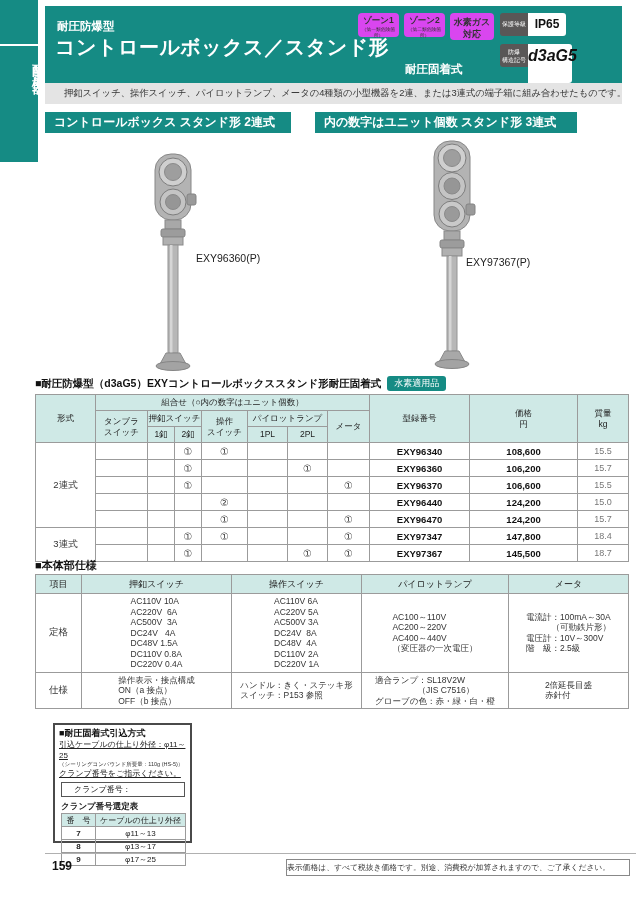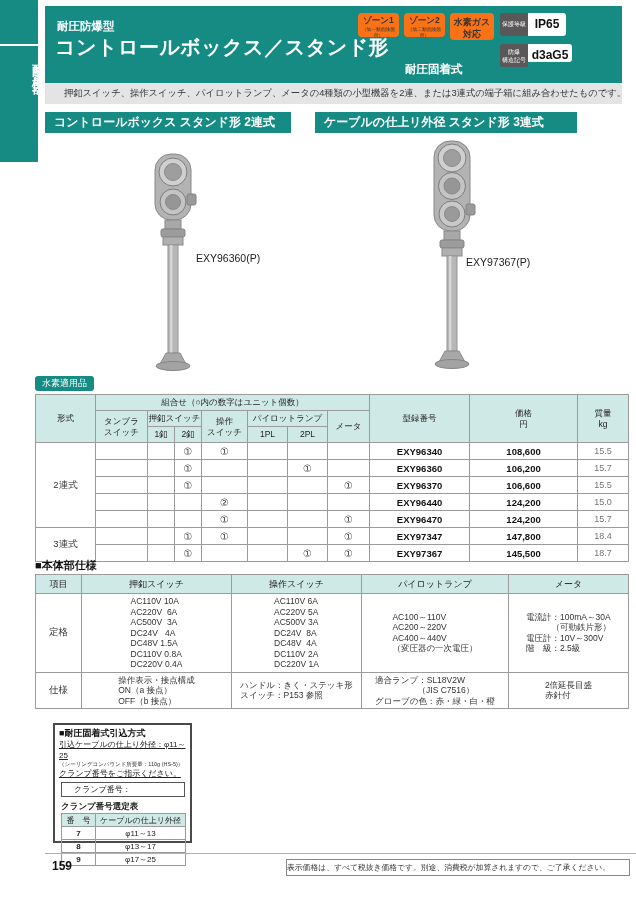--- a/index.html
+++ b/index.html
@@ -12,35 +12,35 @@
   .side-label{position:absolute;left:0;top:54px;width:38px;text-align:center;
               writing-mode:vertical-rl;text-orientation:upright;color:#fff;
               font-size:13px;font-weight:bold;letter-spacing:6px;left:9px;}
 
   
   .header{position:absolute;left:45px;top:6px;width:577px;height:77px;background:var(--accent);}
   .hdr-category{position:absolute;left:12px;top:13px;font-size:11.5px;font-weight:bold;color:#fff;}
   .hdr-title{position:absolute;left:10px;top:28px;font-size:20px;font-weight:bold;color:#fff;letter-spacing:.5px;}
   .hdr-subtitle{position:absolute;left:360px;top:56px;font-size:11.5px;font-weight:bold;color:#fff;}
 
-  .badge{position:absolute;background:#f97316;border-radius:4px;text-align:center;color:#333;}
+  .badge{position:absolute;background:#d946ef;border-radius:4px;text-align:center;color:#333;}
   .badge .bz-label{font-size:8.5px;font-weight:bold;line-height:11px;padding-top:2px;}
   .badge .bz-sub{font-size:5px;line-height:6px;transform:scale(.95);}
   .badge-zone1{left:358px;top:13px;width:41px;height:24px;}
   .badge-zone2{left:404px;top:13px;width:41px;height:24px;}
   .badge-hydrogen{left:450px;top:13px;width:44px;height:27px;font-size:9px;font-weight:bold;
                   line-height:12px;white-space:pre-line;padding-top:3px;box-sizing:border-box;}
   .dk-label{position:absolute;background:var(--badge-dark);color:#fff;text-align:center;
             border-radius:3px 0 0 3px;box-sizing:border-box;white-space:pre-line;}
   .dk-value{position:absolute;background:#fff;color:#111;text-align:center;font-weight:bold;
             border-radius:0 3px 3px 0;box-sizing:border-box;}
   .prot-label{left:500px;top:13px;width:28px;height:23px;font-size:6px;line-height:23px;}
   .prot-value{left:528px;top:13px;width:38px;height:23px;font-size:12px;line-height:23px;}
   .struct-label{left:500px;top:44px;width:28px;height:23px;font-size:6px;line-height:8px;padding-top:4px;}
-  .struct-value{left:528px;top:44px;width:44px;height:18px;font-size:12px;line-height:23px;}
+  .struct-value{left:528px;top:44px;width:44px;height:39px;font-size:16px;line-height:23px;font-style:italic;}
 
   .desc-strip{position:absolute;left:45px;top:83px;width:577px;height:21px;background:var(--strip);
               font-size:9.3px;line-height:21px;padding-left:19px;box-sizing:border-box;color:#333;
               overflow:hidden;white-space:nowrap;}
 
   .section-bar{position:absolute;top:112px;height:21px;background:var(--accent);color:#fff;
                font-size:12px;font-weight:bold;line-height:21px;padding-left:9px;box-sizing:border-box;}
   .section-bar-2{left:45px;width:246px;}
   .section-bar-3{left:315px;width:262px;}
 
@@ -125,21 +125,21 @@
 対応</div>
   <div class="dk-label prot-label">保護等級</div>
   <div class="dk-value prot-value">IP65</div>
   <div class="dk-label struct-label">防爆
 構造記号</div>
   <div class="dk-value struct-value">d3aG5</div>
 
   <div class="desc-strip">押釦スイッチ、操作スイッチ、パイロットランプ、メータの4種類の小型機器を2連、または3連式の端子箱に組み合わせたものです。</div>
 
   <div class="section-bar section-bar-2">コントロールボックス スタンド形 2連式</div>
-  <div class="section-bar section-bar-3">ケーブルの仕上リ外径 スタンド形 3連式</div>
+  <div class="section-bar section-bar-3">内の数字はユニット個数 スタンド形 3連式</div>
 
   <svg class="product-svg" style="left:137px;top:150px;" width="70" height="222" viewBox="0 0 70 222">
     <rect x="18" y="4" width="36" height="66" rx="16" fill="#b3b3b3" stroke="#878787"></rect>
     <circle cx="36" cy="22" r="14" fill="#cfcfcf" stroke="#7d7d7d"></circle>
     <circle cx="36" cy="22" r="8.5" fill="#9e9e9e" stroke="#8a8a8a"></circle>
     <circle cx="36" cy="52" r="13" fill="#c4c4c4" stroke="#7d7d7d"></circle>
     <circle cx="36" cy="52" r="7.5" fill="#969696" stroke="#8a8a8a"></circle>
     <rect x="50" y="44" width="9" height="11" rx="2" fill="#9a9a9a" stroke="#838383"></rect>
     <rect x="28" y="70" width="16" height="9" fill="#a8a8a8" stroke="#8a8a8a"></rect>
     <rect x="24" y="79" width="24" height="8" rx="2" fill="#9c9c9c" stroke="#848484"></rect>
@@ -164,20 +164,21 @@
     <rect x="24" y="102" width="24" height="8" rx="2" fill="#9c9c9c" stroke="#848484"></rect>
     <rect x="26" y="110" width="20" height="8" fill="#b0b0b0" stroke="#8a8a8a"></rect>
     <rect x="31" y="118" width="10" height="95" fill="#b7b7b7" stroke="#949494"></rect>
     <rect x="33" y="118" width="2.5" height="95" fill="#d6d6d6"></rect>
     <path d="M29 213 L43 213 L49 224 L23 224 Z" fill="#a8a8a8" stroke="#8a8a8a"></path>
     <ellipse cx="36" cy="226" rx="17" ry="4.5" fill="#a3a3a3" stroke="#858585"></ellipse>
   </svg>
   <div class="product-label" style="left:466px;top:256px;">EXY97367(P)</div>
 
   <div class="tbl-title-row">
+    <span class="tbl-title">■耐圧防爆型（d3aG5）EXYコントロールボックススタンド形耐圧固着式</span>
     <span class="h2o-badge">水素適用品</span>
   </div>
   <table class="combo-table">
     <colgroup>
       <col style="width:60px">
         <col style="width:52px">
         <col style="width:27px">
         <col style="width:27px">
       <col style="width:46px">
         <col style="width:40px">

